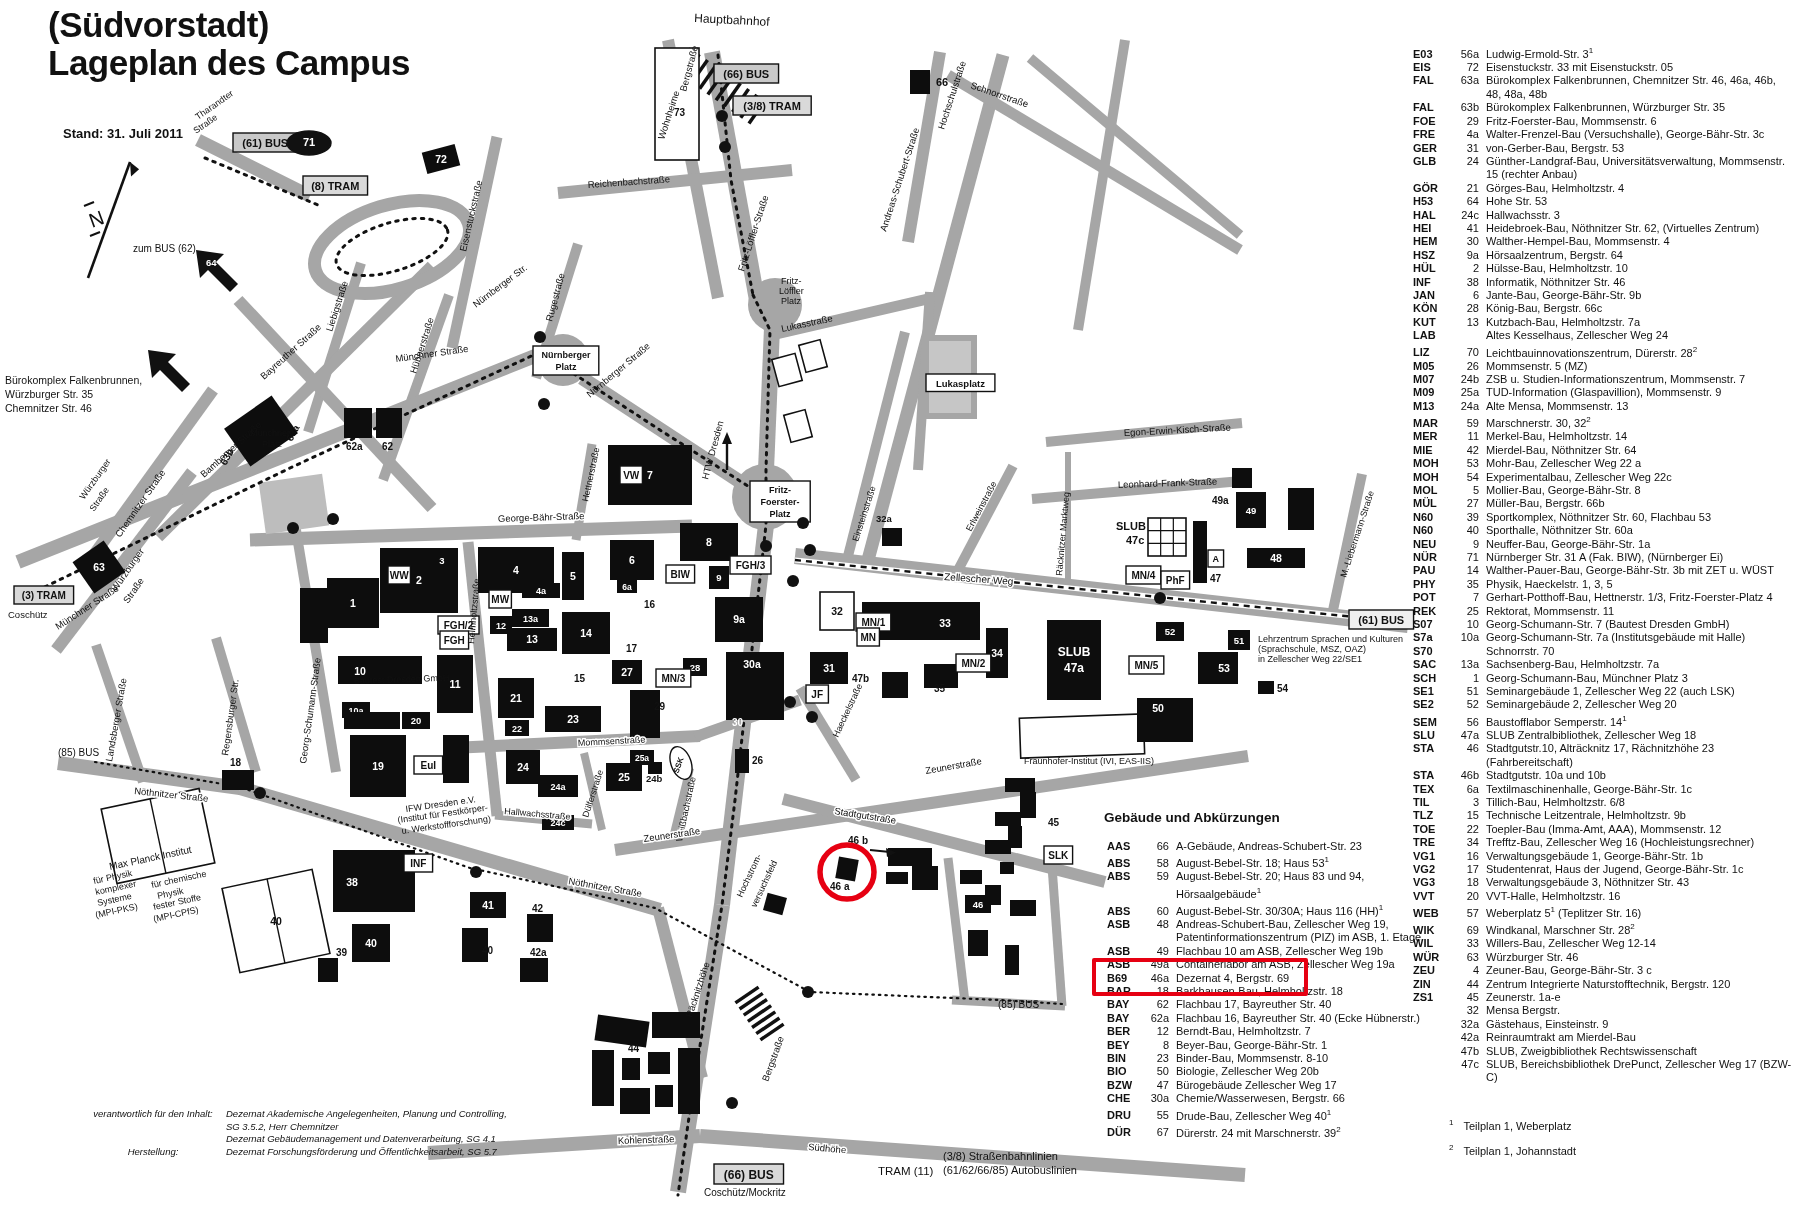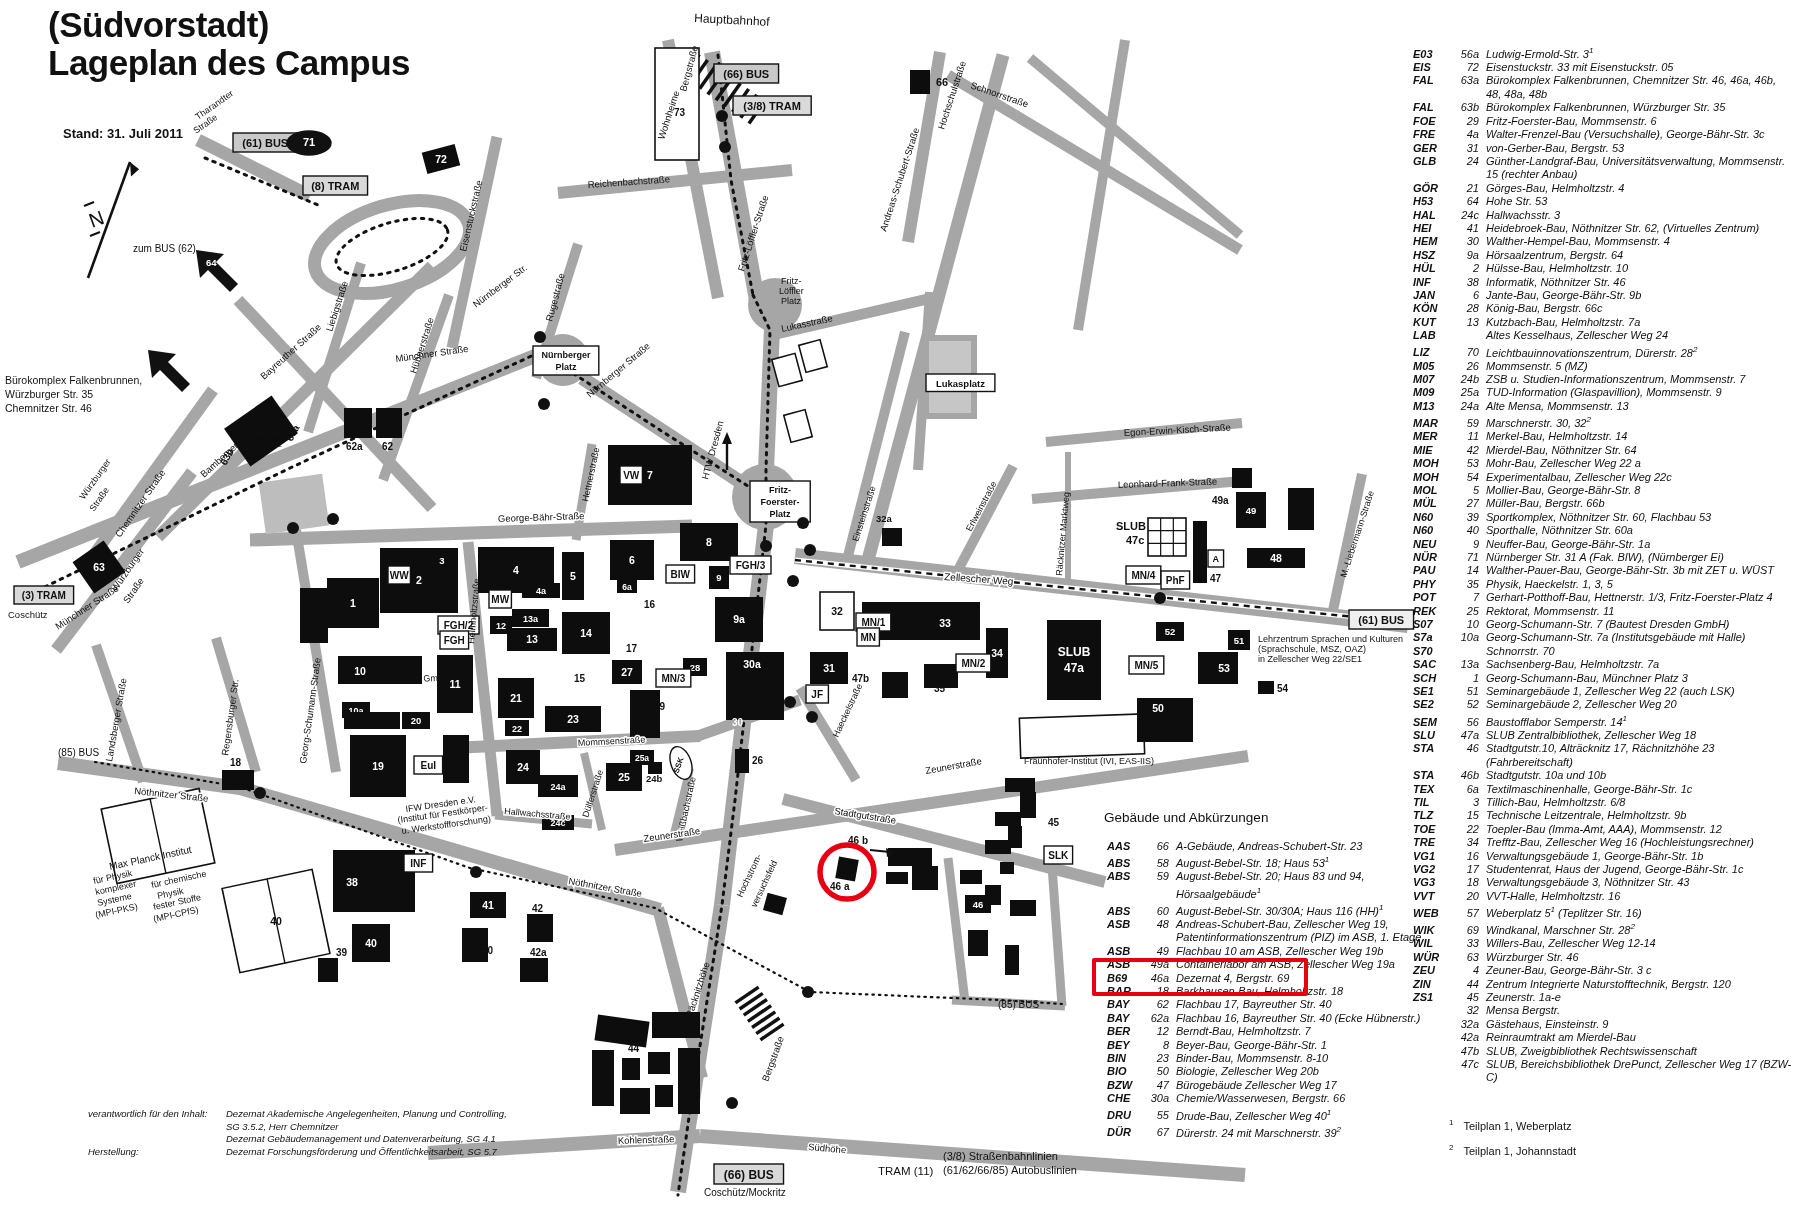--- a/index.html
+++ b/index.html
@@ -3,37 +3,37 @@
 <meta charset="utf-8">
 <style>
   html,body{margin:0;padding:0;background:#fff;}
   #stage{position:relative;width:1800px;height:1206px;background:#fff;overflow:hidden;
          font-family:"Liberation Sans",sans-serif;color:#111;}
   #map-svg{position:absolute;left:0;top:0;}
   
   #title{position:absolute;left:48px;top:6px;font-weight:bold;font-size:35px;line-height:38px;letter-spacing:-0.5px;}
   #stand{position:absolute;left:63px;top:90px;font-size:13px;font-weight:bold;margin-top:36px;}
   
-  .legend{position:absolute;font-size:11px;line-height:13.4px;font-style:italic;}
+  .legend{position:absolute;font-size:11px;line-height:13.4px;}
   #legend-right{left:1413px;top:44px;width:380px;}
   #legend-bottom{left:1107px;top:840px;width:320px;}
-  #legend-bottom-heading{position:absolute;left:1104px;top:810px;font-size:13.5px;font-weight:normal;}
+  #legend-bottom-heading{position:absolute;left:1104px;top:810px;font-size:13.5px;font-weight:bold;}
   .lrow{display:flex;align-items:baseline;}
   .abbr{width:40px;font-weight:bold;flex:none;}
   .num{width:26px;text-align:right;padding-right:7px;flex:none;}
   .desc{flex:1;}
   #legend-bottom .abbr{width:36px;}
   #legend-bottom .desc{max-width:250px;}
   sup{font-size:8px;}
   #footnotes{position:absolute;left:1449px;top:1112px;font-size:11px;line-height:22px;}
   #footnotes sup{margin-right:10px;}
   
   #credits{position:absolute;left:88px;top:1108px;font-size:9.5px;line-height:12.5px;font-style:italic;}
   .crow{display:flex;}
-  .clabel{width:130px;text-align:left;padding-right:8px;flex:none;}
+  .clabel{width:130px;text-align:center;padding-right:8px;flex:none;}
   
   #transit-tram{position:absolute;left:878px;top:1165px;font-size:11.5px;}
   #transit-lines{position:absolute;left:943px;top:1150px;font-size:11px;line-height:13.5px;}
   
   #red-rect{position:absolute;border:4px solid #e60012;border-radius:2px;}
 </style>
 </head>
 <body>
 
 <div id="stage">

